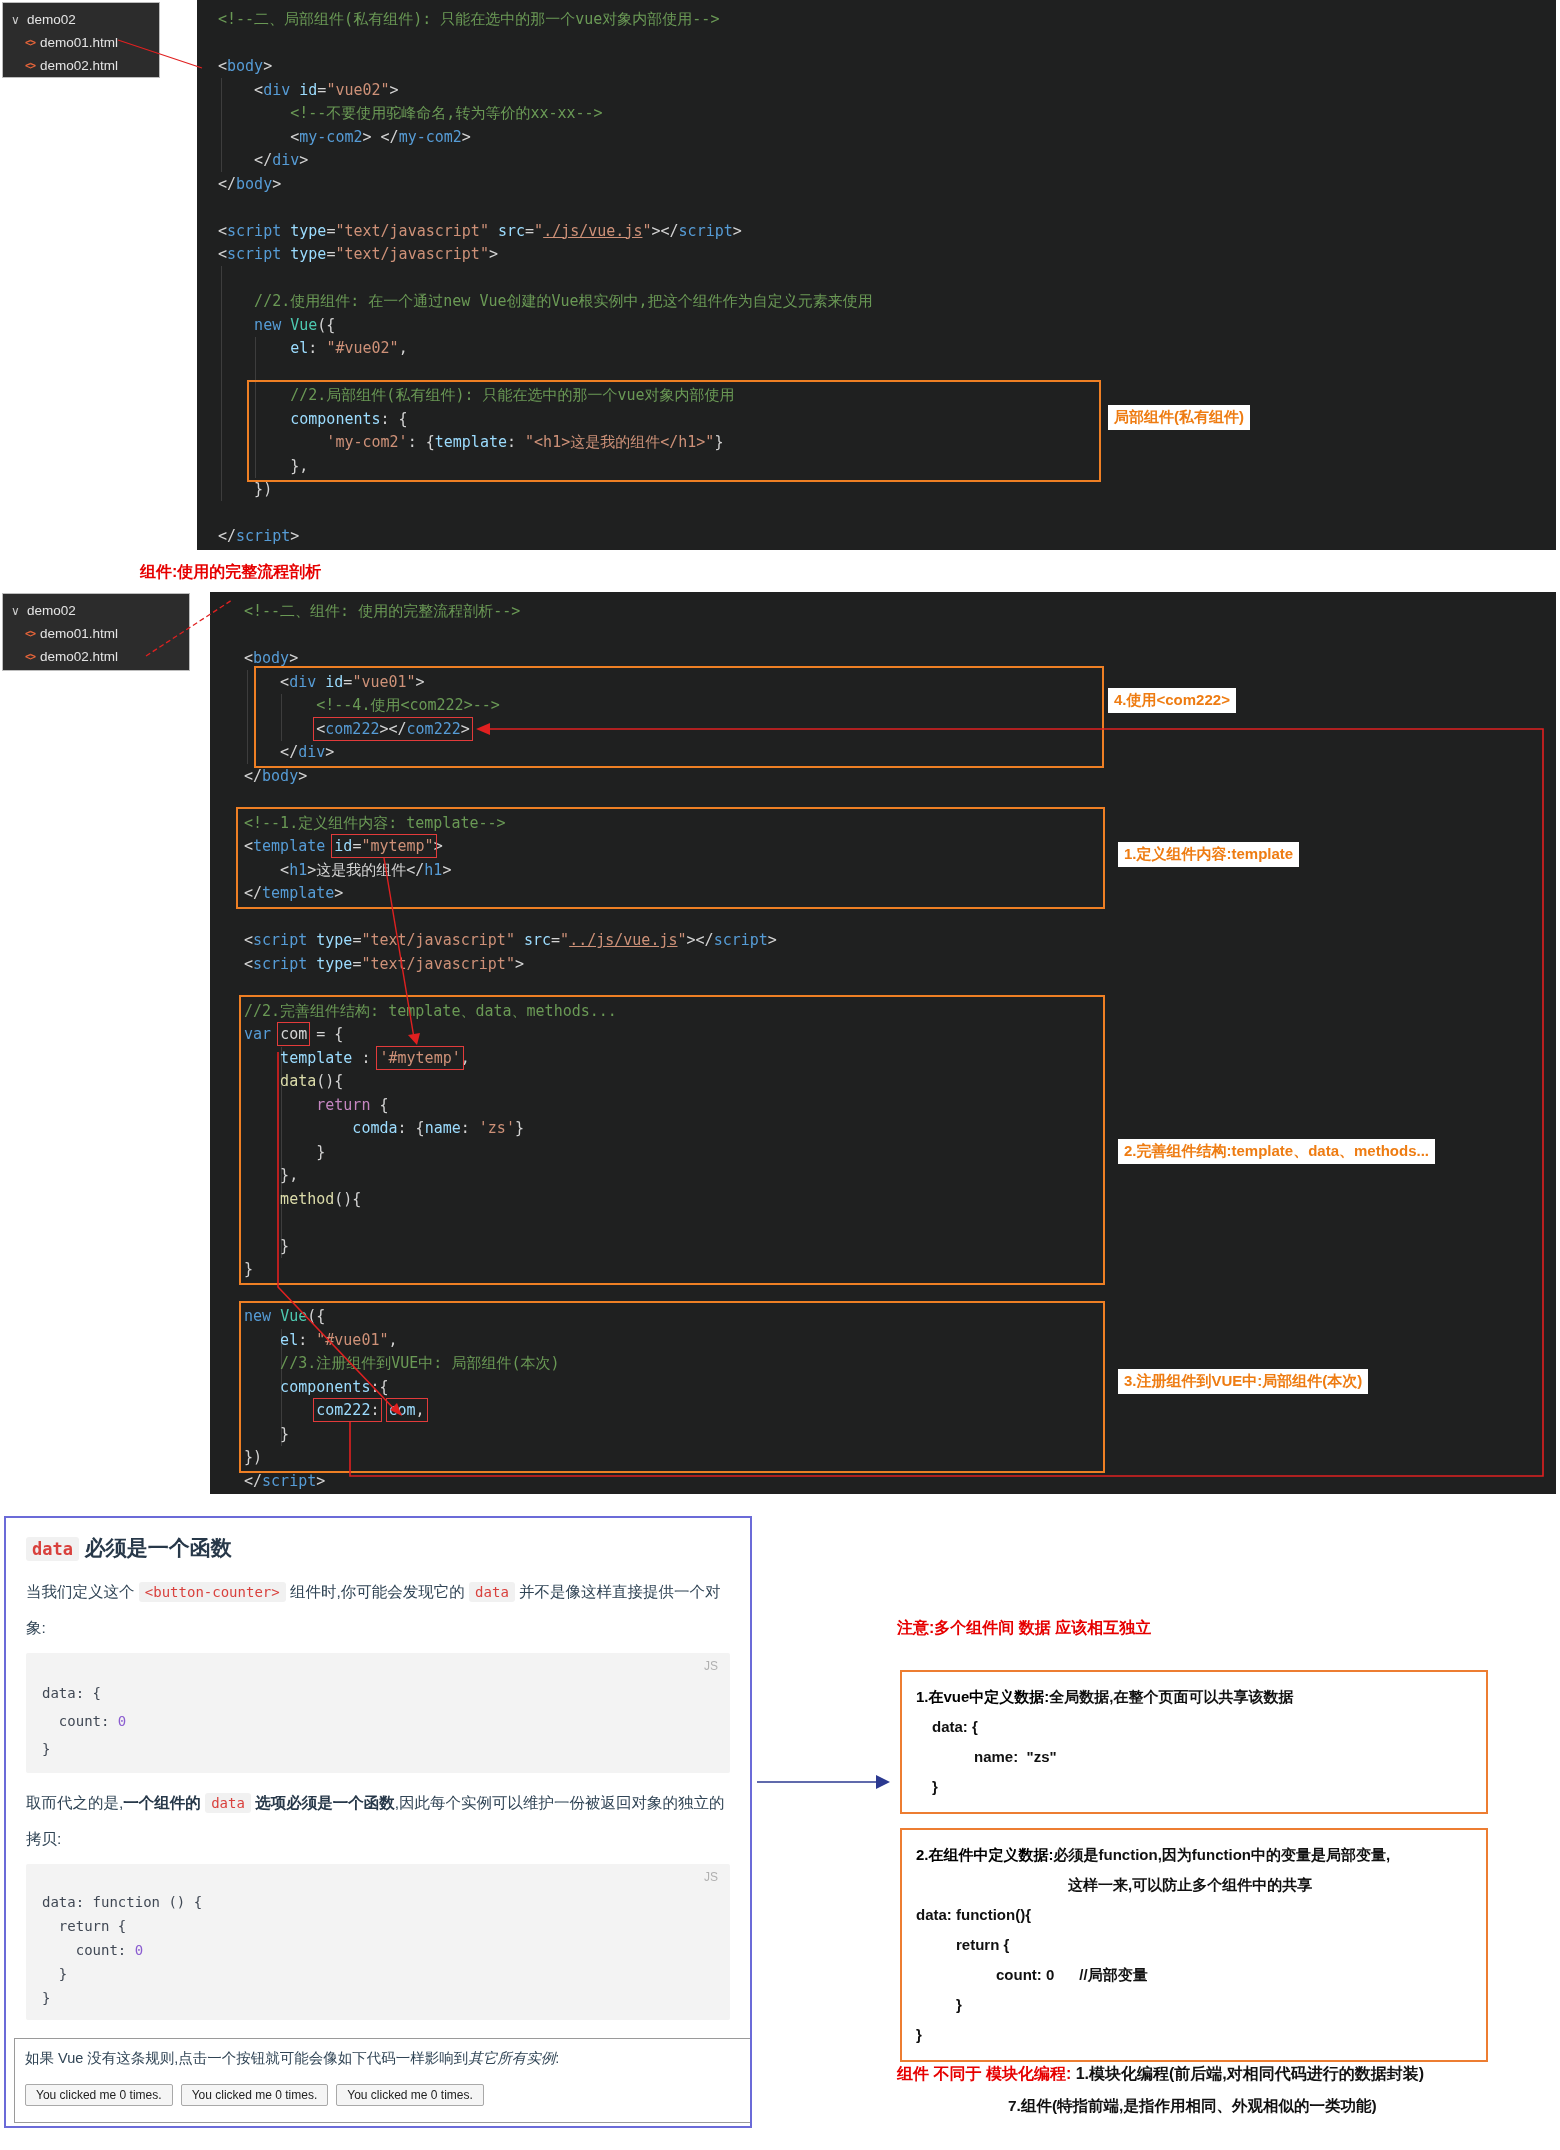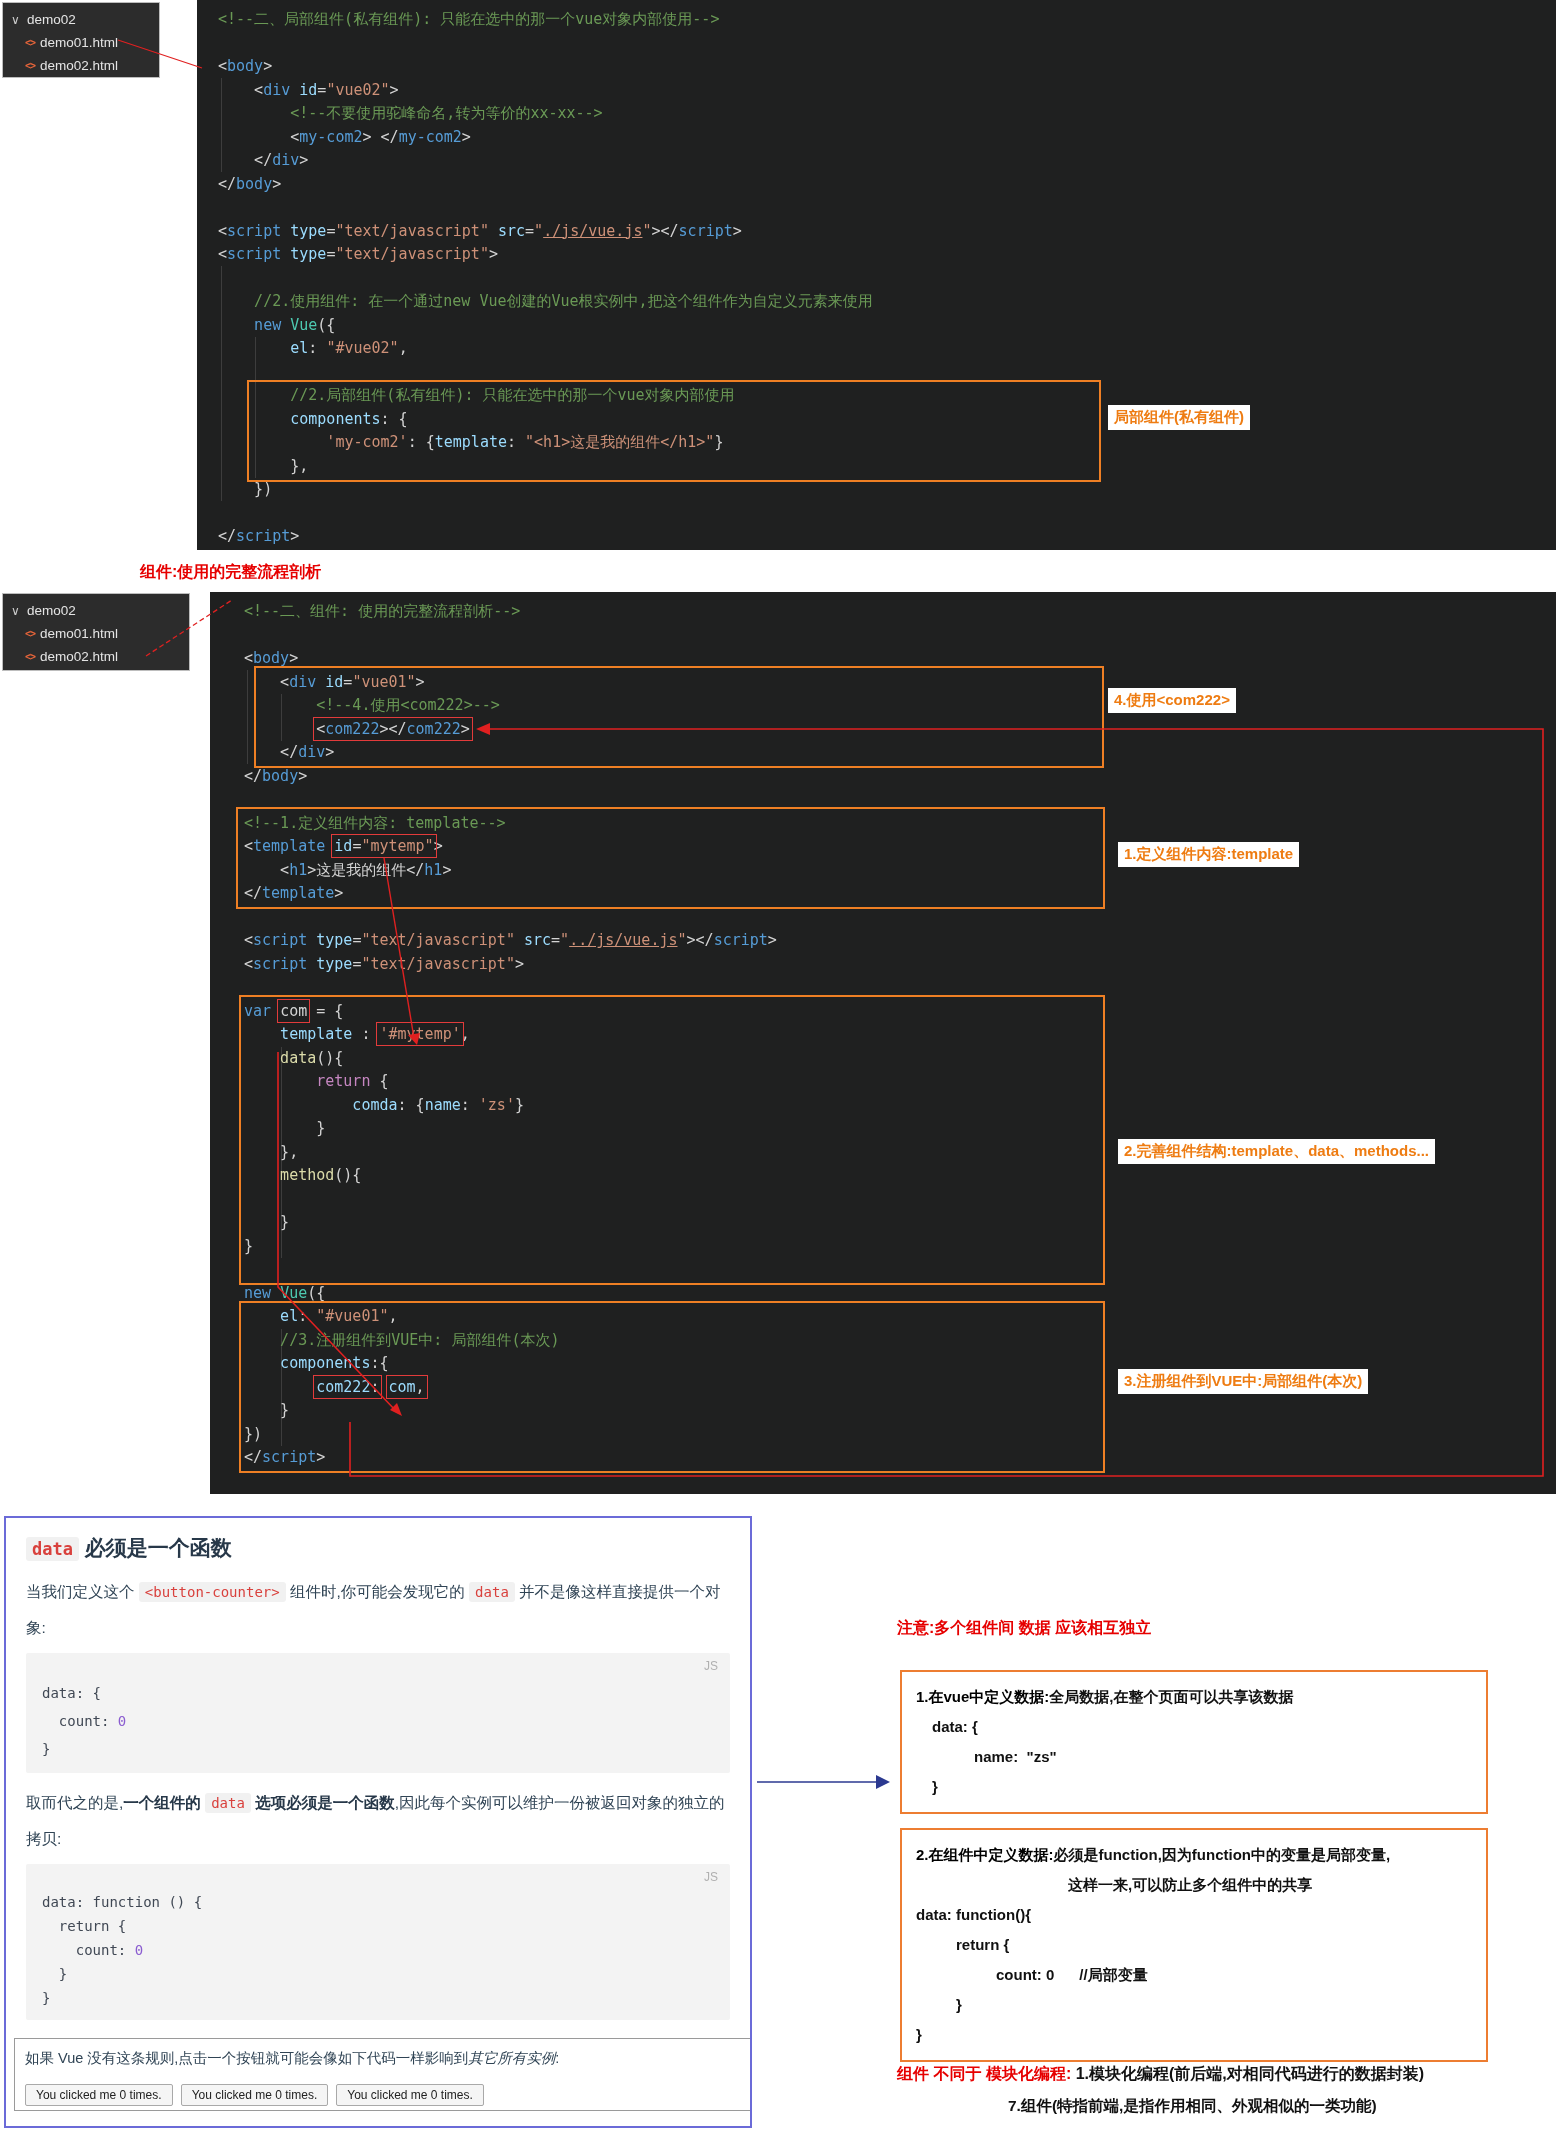--- a/index.html
+++ b/index.html
@@ -42,21 +42,21 @@
   .c-ic { font-family:"DejaVu Sans Mono","Liberation Mono",monospace; background:#f1f1f1; color:#d9413d; padding:2px 6px; border-radius:3px; font-size:14px; }
   .dpara { font-size:15.5px; line-height:35px; margin-bottom:8px; }
   .c-b { font-weight:bold; color:#273849; }
   .c-i { font-style:italic; }
   .codeblock { position:relative; background:#f3f3f3; border-radius:2px; padding:26px 16px 10px 16px; margin-bottom:12px; font-family:"DejaVu Sans Mono","Liberation Mono",monospace; font-size:14px; color:#404854; }
   .codeblock .jslabel { position:absolute; right:12px; top:6px; color:#b0b0b0; font-size:12px; font-family:"Liberation Sans",sans-serif; }
   #code1 .ln { height:28px; line-height:28px; }
   #code2 .ln { height:24px; line-height:24px; }
   .c-n { color:#8a5cd0; }
   .c-k { color:#404854; }
-  #warnbox { border:1px solid #9a9a9a; margin:18px 0 0 -12px; width:868px; padding:10px 10px 4px 10px; font-size:14.5px; }
+  #warnbox { border:1px solid #9a9a9a; margin:18px 0 0 -12px; width:868px; padding:10px 10px 16px 10px; font-size:14.5px; }
   #warn-buttons { margin-top:16px; display:flex; gap:8px; }
   #warn-buttons button { font-size:12px; padding:3px 10px; background:#f5f5f5; border:1px solid #a9a9a9; border-radius:2px; color:#222; cursor:pointer; font-family:"Liberation Sans",sans-serif; }
 
   
   .rednote { position:absolute; color:#e60000; font-weight:bold; font-size:16px; white-space:nowrap; }
   .nbox { position:absolute; border:2px solid #ed7d31; background:#fff; padding:10px 14px; width:588px; }
   .nbox .ln { height:30px; line-height:30px; white-space:pre-wrap; font-size:15px; color:#111; font-weight:bold; }
   .c-nb { font-weight:bold; color:#000; }
   .c-nt { font-weight:bold; color:#111; }
   #bottom-red { position:absolute; left:897px; top:2064px; font-size:16px; white-space:nowrap; }
@@ -153,20 +153,21 @@
         <div class="ln"><span class="c-pu">&lt;/</span><span class="c-tg">body</span><span class="c-pu">&gt;</span></div>
         <div class="ln">&nbsp;</div>
         <div class="ln"><span class="c-cm">&lt;!--1.定义组件内容: template--&gt;</span></div>
         <div class="ln"><span class="c-pu">&lt;</span><span class="c-tg">template</span><span class="c-pu"> </span><span class="rb"><span class="c-at">id</span><span class="c-pu">=</span><span class="c-st">"mytemp"</span></span><span class="c-pu">&gt;</span></div>
         <div class="ln"><span class="c-pu">    &lt;</span><span class="c-tg">h1</span><span class="c-pu">&gt;</span><span class="c-tx">这是我的组件</span><span class="c-pu">&lt;/</span><span class="c-tg">h1</span><span class="c-pu">&gt;</span></div>
         <div class="ln"><span class="c-pu">&lt;/</span><span class="c-tg">template</span><span class="c-pu">&gt;</span></div>
         <div class="ln">&nbsp;</div>
         <div class="ln"><span class="c-pu">&lt;</span><span class="c-tg">script</span><span class="c-at"> type</span><span class="c-pu">=</span><span class="c-st">"text/javascript"</span><span class="c-at"> src</span><span class="c-pu">=</span><span class="c-st">"</span><span class="c-su">../js/vue.js</span><span class="c-st">"</span><span class="c-pu">&gt;&lt;/</span><span class="c-tg">script</span><span class="c-pu">&gt;</span></div>
         <div class="ln"><span class="c-pu">&lt;</span><span class="c-tg">script</span><span class="c-at"> type</span><span class="c-pu">=</span><span class="c-st">"text/javascript"</span><span class="c-pu">&gt;</span></div>
         <div class="ln">&nbsp;</div>
+        <div class="ln"><span class="c-cm">//2.完善组件结构: template、data、methods...</span></div>
         <div class="ln"><span class="c-kw">var </span><span class="rb"><span class="c-tx">com</span></span><span class="c-pu"> = {</span></div>
         <div class="ln"><span class="c-pr">    template </span><span class="c-pu">: </span><span class="rb"><span class="c-st">'#mytemp'</span></span><span class="c-pu">,</span></div>
         <div class="ln"><span class="c-fn">    data</span><span class="c-pu">(){</span></div>
         <div class="ln"><span class="c-kp">        return</span><span class="c-pu"> {</span></div>
         <div class="ln"><span class="c-pr">            comda</span><span class="c-pu">: {</span><span class="c-pr">name</span><span class="c-pu">: </span><span class="c-st">'zs'</span><span class="c-pu">}</span></div>
         <div class="ln"><span class="c-pu">        }</span></div>
         <div class="ln"><span class="c-pu">    },</span></div>
         <div class="ln"><span class="c-fn">    method</span><span class="c-pu">(){</span></div>
         <div class="ln">&nbsp;</div>
         <div class="ln"><span class="c-pu">    }</span></div>

